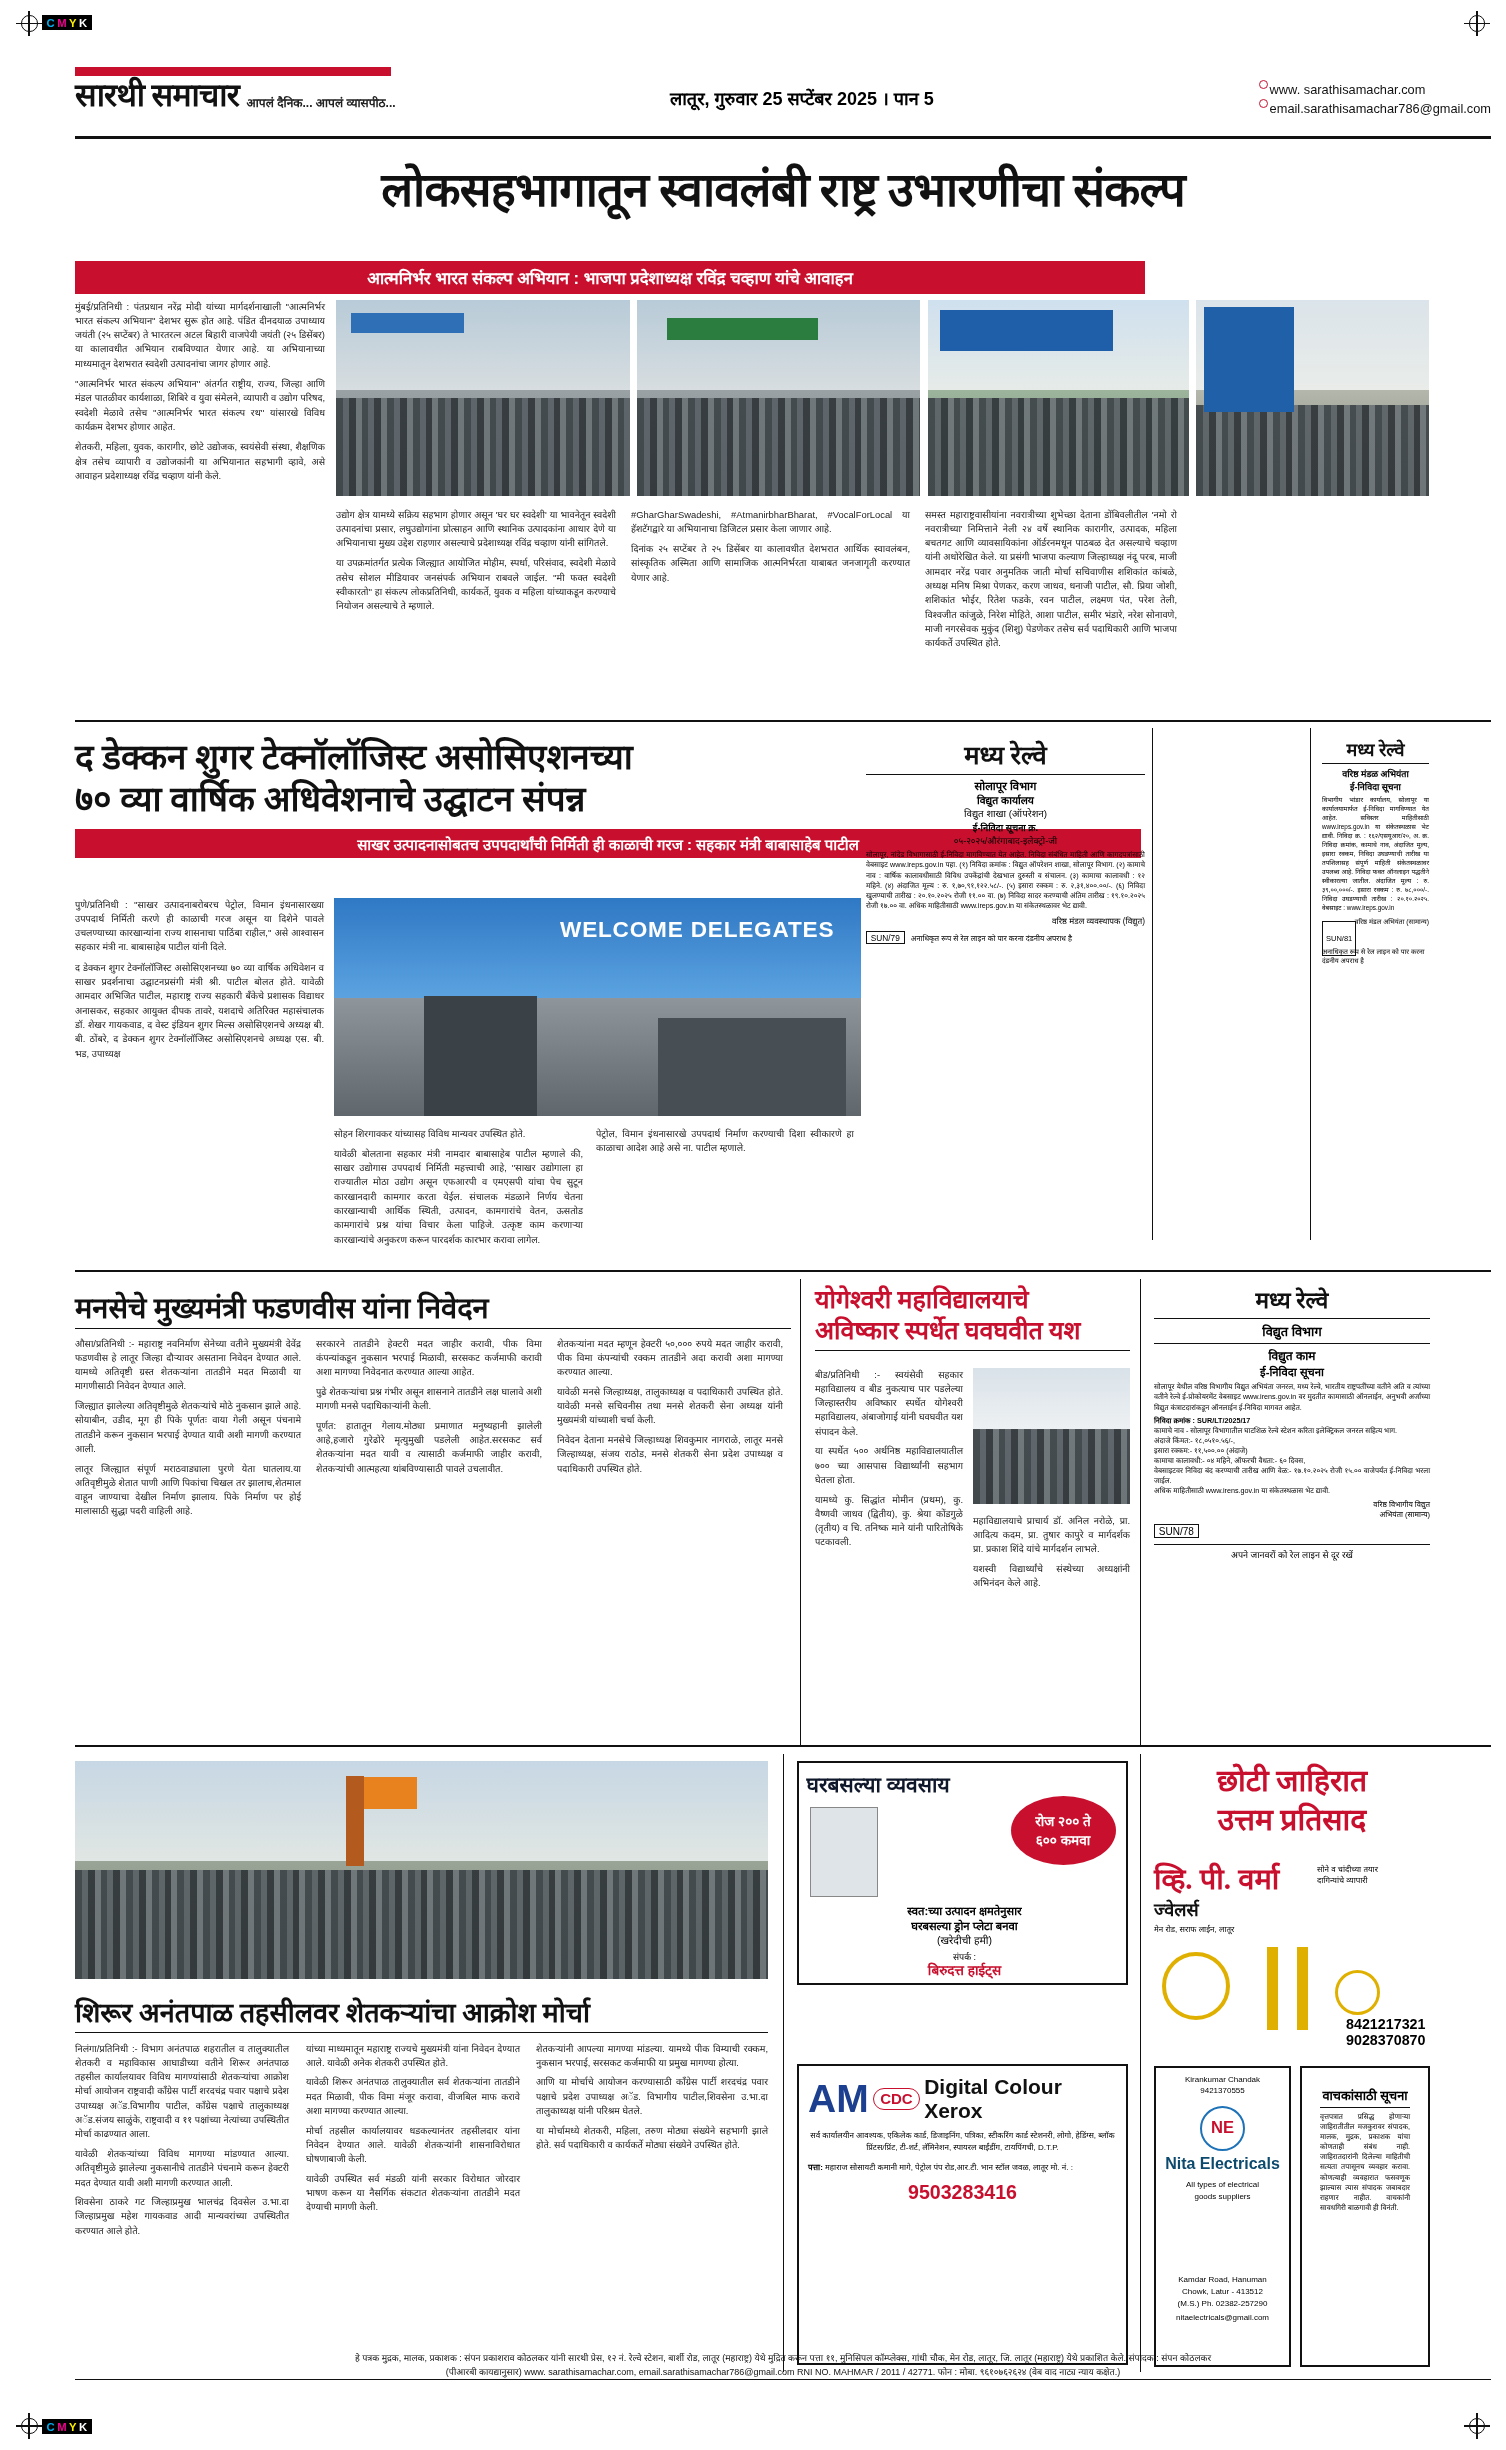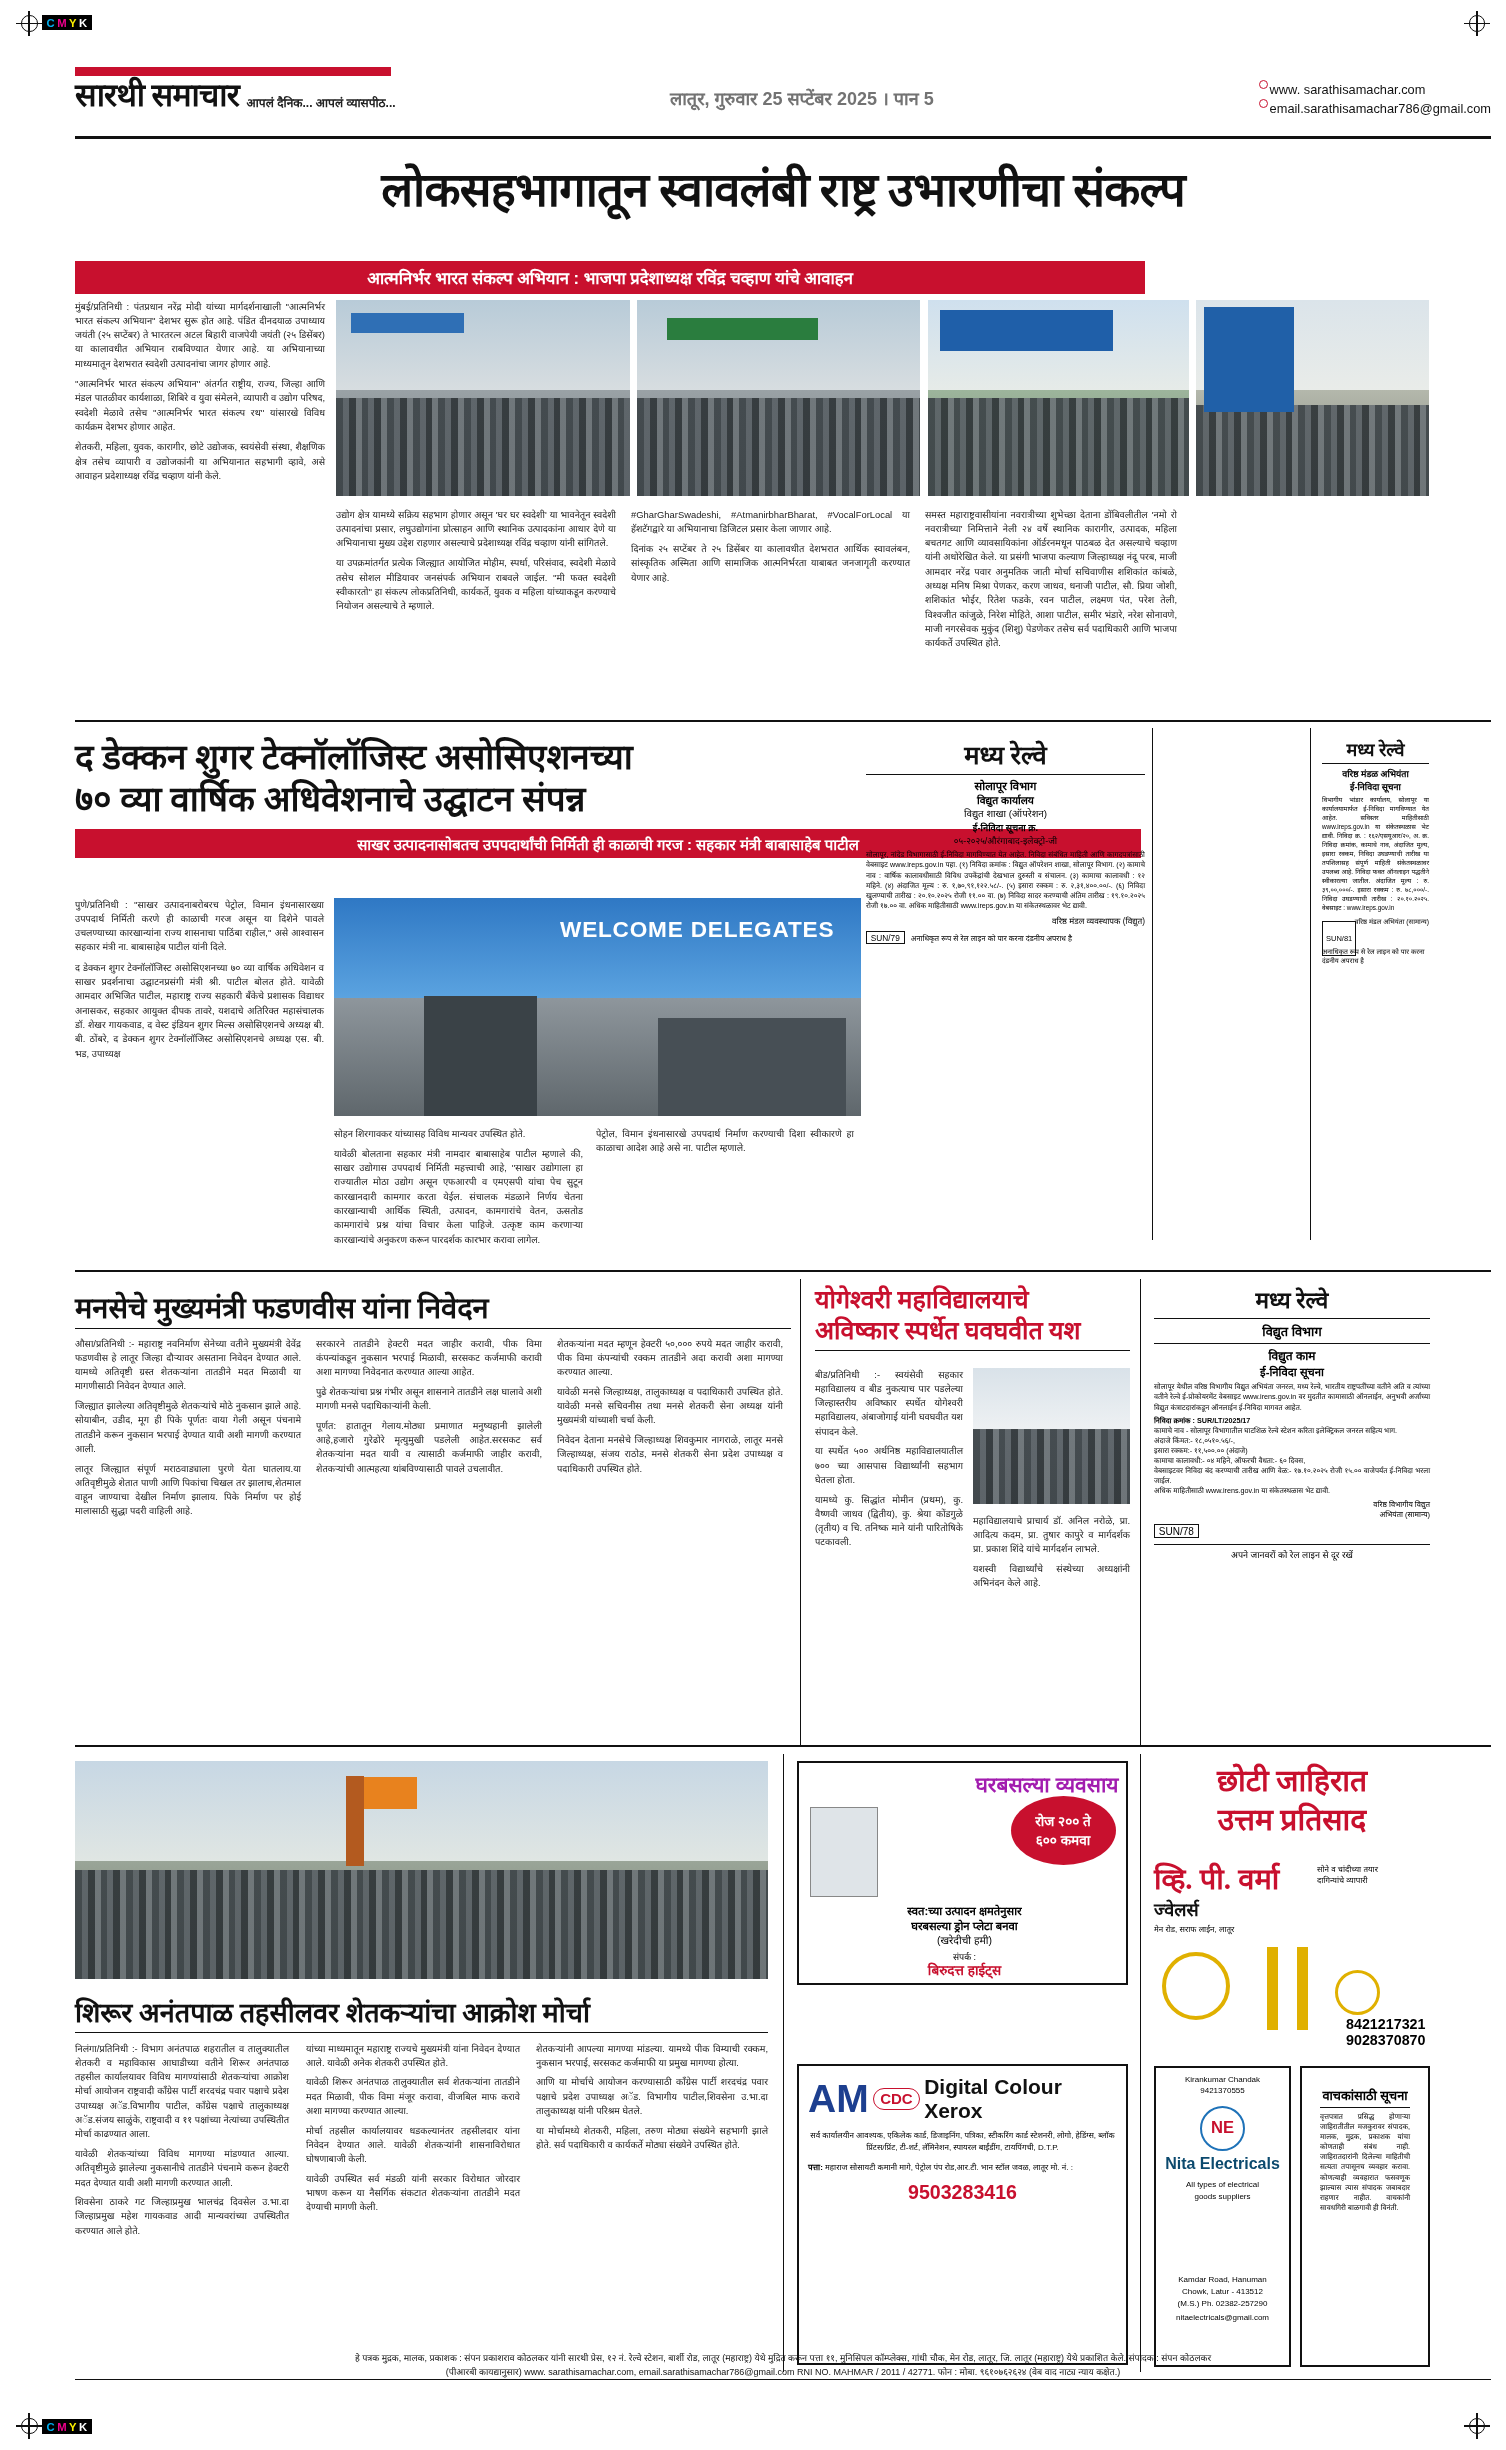--- a/index.html
+++ b/index.html
@@ -24,21 +24,21 @@
   .c-c { color:#00AEEF; } .c-m { color:#EC008C; } .c-y { color:#FFF200; }
   .cmyk-box { background:#000; padding:1.5px 3.8px; }
 
   
   .masthead { position:absolute; left:45px; top:47px; width:1416px; height:65px; }
   .logo-block { position:absolute; left:0; top:0; width:392px; }
   .logo-top { background:#c8102e; height:9px; width:316px; }
   .logo-name { font-family:"Liberation Serif", serif; font-weight:bold; font-size:32px; color:#111; letter-spacing:-0.8px; line-height:1; margin-top:3px; }
   .logo-tag { font-size:12px; color:#222; margin-top:3px; font-weight:bold; }
   .logo-row { display:flex; align-items:flex-end; gap:7.5px; }
-  .masthead-center { position:absolute; left:595px; top:19.6px; font-size:18px; font-weight:bold; color:#737373; }
+  .masthead-center { position:absolute; left:595px; top:19.6px; font-size:18px; font-weight:bold; color:#000000; }
   .masthead-right { position:absolute; right:0; top:13.6px; font-size:12.8px; color:#111; line-height:1.5; }
   .masthead-right div { display:flex; gap:2px; }
   .mini-ico { width:9px; height:9px; border:1.5px solid #c8102e; border-radius:50%; display:inline-block; }
 
   .rule-thick { position:absolute; left:45px; width:1416px; background:#111; }
 
   
   .headline { position:absolute; left:45px; top:136px; width:1416px; text-align:center;
     font-family:"Liberation Serif", serif; font-weight:bold; font-size:47px; color:#111; letter-spacing:-0.8px; }
   .subhead-bar { position:absolute; left:45px; top:241px; width:1070px; background:#c8102e; color:#fff;
@@ -321,21 +321,21 @@
       <p style="margin:0 0 5.3px;">मोर्चा तहसील कार्यालयावर धडकल्यानंतर तहसीलदार यांना निवेदन देण्यात आले. यावेळी शेतकऱ्यांनी शासनाविरोधात घोषणाबाजी केली.</p>
       <p style="margin:0;">यावेळी उपस्थित सर्व मंडळी यांनी सरकार विरोधात जोरदार भाषण करून या नैसर्गिक संकटात शेतकऱ्यांना तातडीने मदत देण्याची मागणी केली.</p>
     </div>
     <div class="col-text" style="position:absolute; left:506px; top:2022px; width:232px;">
       <p style="margin:0 0 5.3px;">शेतकऱ्यांनी आपल्या मागण्या मांडल्या. यामध्ये पीक विम्याची रक्कम, नुकसान भरपाई, सरसकट कर्जमाफी या प्रमुख मागण्या होत्या.</p>
       <p style="margin:0 0 5.3px;">आणि या मोर्चाचे आयोजन करण्यासाठी काँग्रेस पार्टी शरदचंद्र पवार पक्षाचे प्रदेश उपाध्यक्ष अॅड. विभागीय पाटील,शिवसेना उ.भा.दा तालुकाध्यक्ष यांनी परिश्रम घेतले.</p>
       <p style="margin:0;">या मोर्चामध्ये शेतकरी, महिला, तरुण मोठ्या संख्येने सहभागी झाले होते. सर्व पदाधिकारी व कार्यकर्ते मोठ्या संख्येने उपस्थित होते.</p>
     </div>
 
     <div class="ad-border" style="position:absolute; left:767px; top:1741px; width:331px; height:224px; padding:7.5px;">
-      <div style="text-align:right; font-size:21px; font-weight:bold; color:#a21caf;">घरबसल्या व्यवसाय</div>
+      <div style="text-align:left; font-size:21px; font-weight:bold; color:#0f172a;">घरबसल्या व्यवसाय</div>
       <div style="position:absolute; right:10.5px; top:33px; width:105px; height:69px; background:#c8102e; color:#fff; border-radius:50%; display:flex; flex-direction:column; align-items:center; justify-content:center; font-weight:bold; font-size:13.6px;">
         <span>रोज २०० ते</span>
         <span>६०० कमवा</span>
       </div>
       <div style="position:absolute; left:10.5px; top:44px; width:68px; height:90px; background:#dfe4e8; border:0.8px solid #888;"></div>
       <div style="position:absolute; left:10.5px; top:140px; width:310px; text-align:center; font-size:11.3px; font-weight:bold;">स्वत:च्या उत्पादन क्षमतेनुसार</div>
       <div style="position:absolute; left:10.5px; top:155px; width:310px; text-align:center; font-size:11.3px; font-weight:bold;">घरबसल्या ड्रोन प्लेटा बनवा</div>
       <div style="position:absolute; left:10.5px; top:170px; width:310px; text-align:center; font-size:10.5px;">(खरेदीची हमी)</div>
       <div style="position:absolute; left:10.5px; top:187px; width:310px; text-align:center; font-size:9px;">संपर्क :</div>
       <div style="position:absolute; left:10.5px; top:197px; width:310px; text-align:center; font-size:13.6px; font-weight:bold; color:#c8102e;">बिरुदत्त हाईट्स</div>

